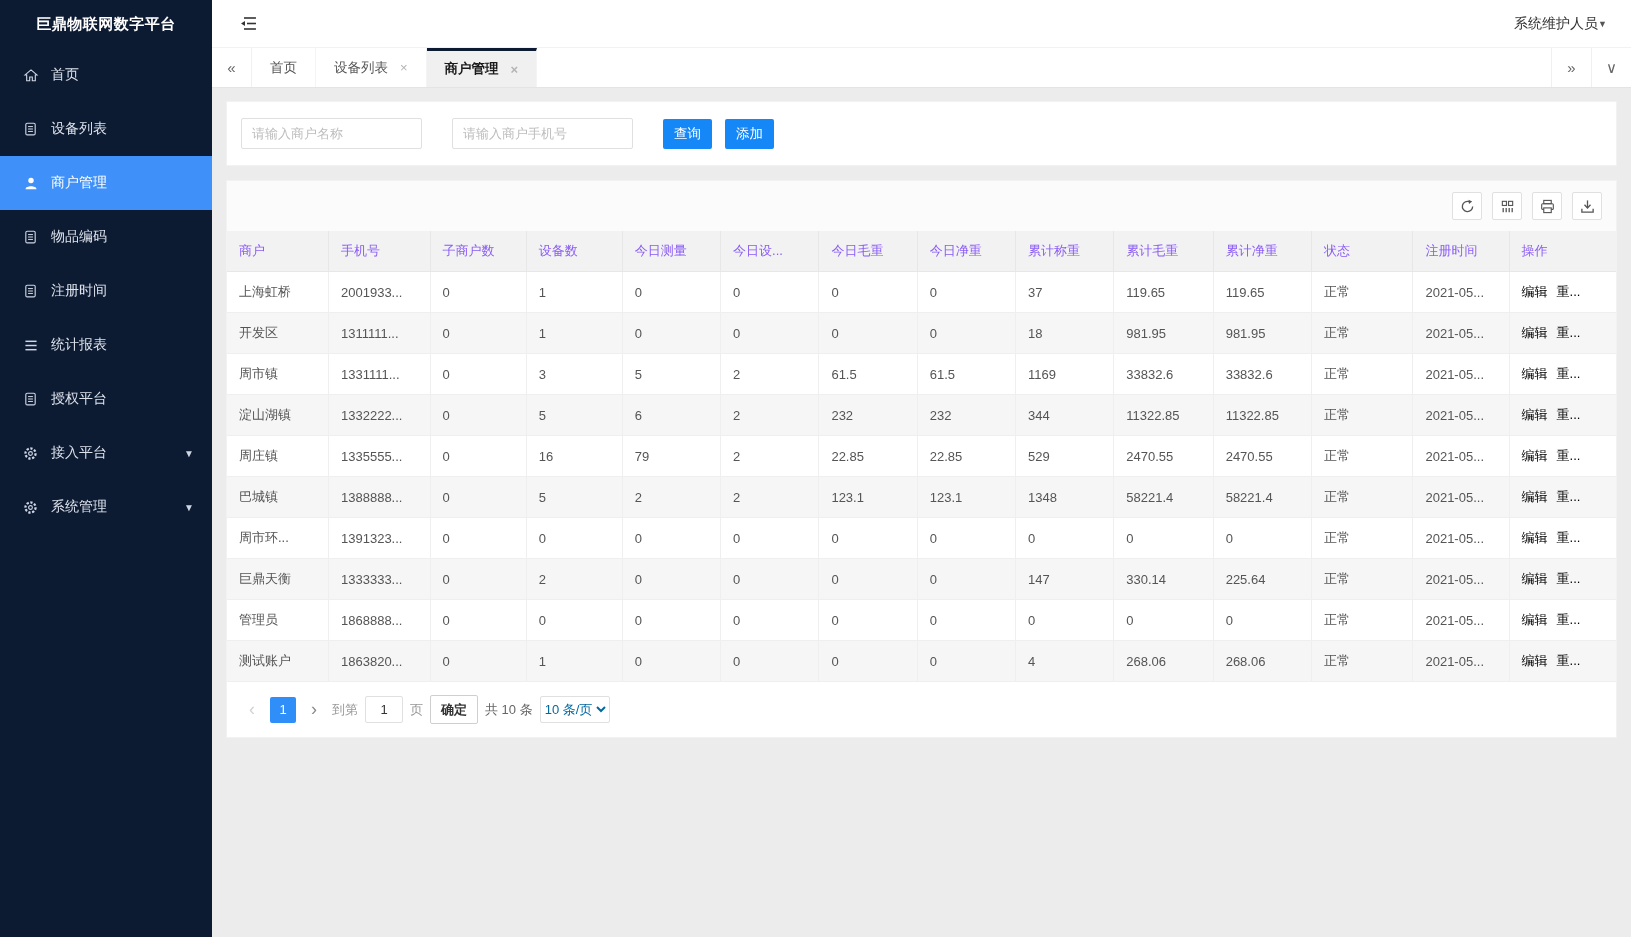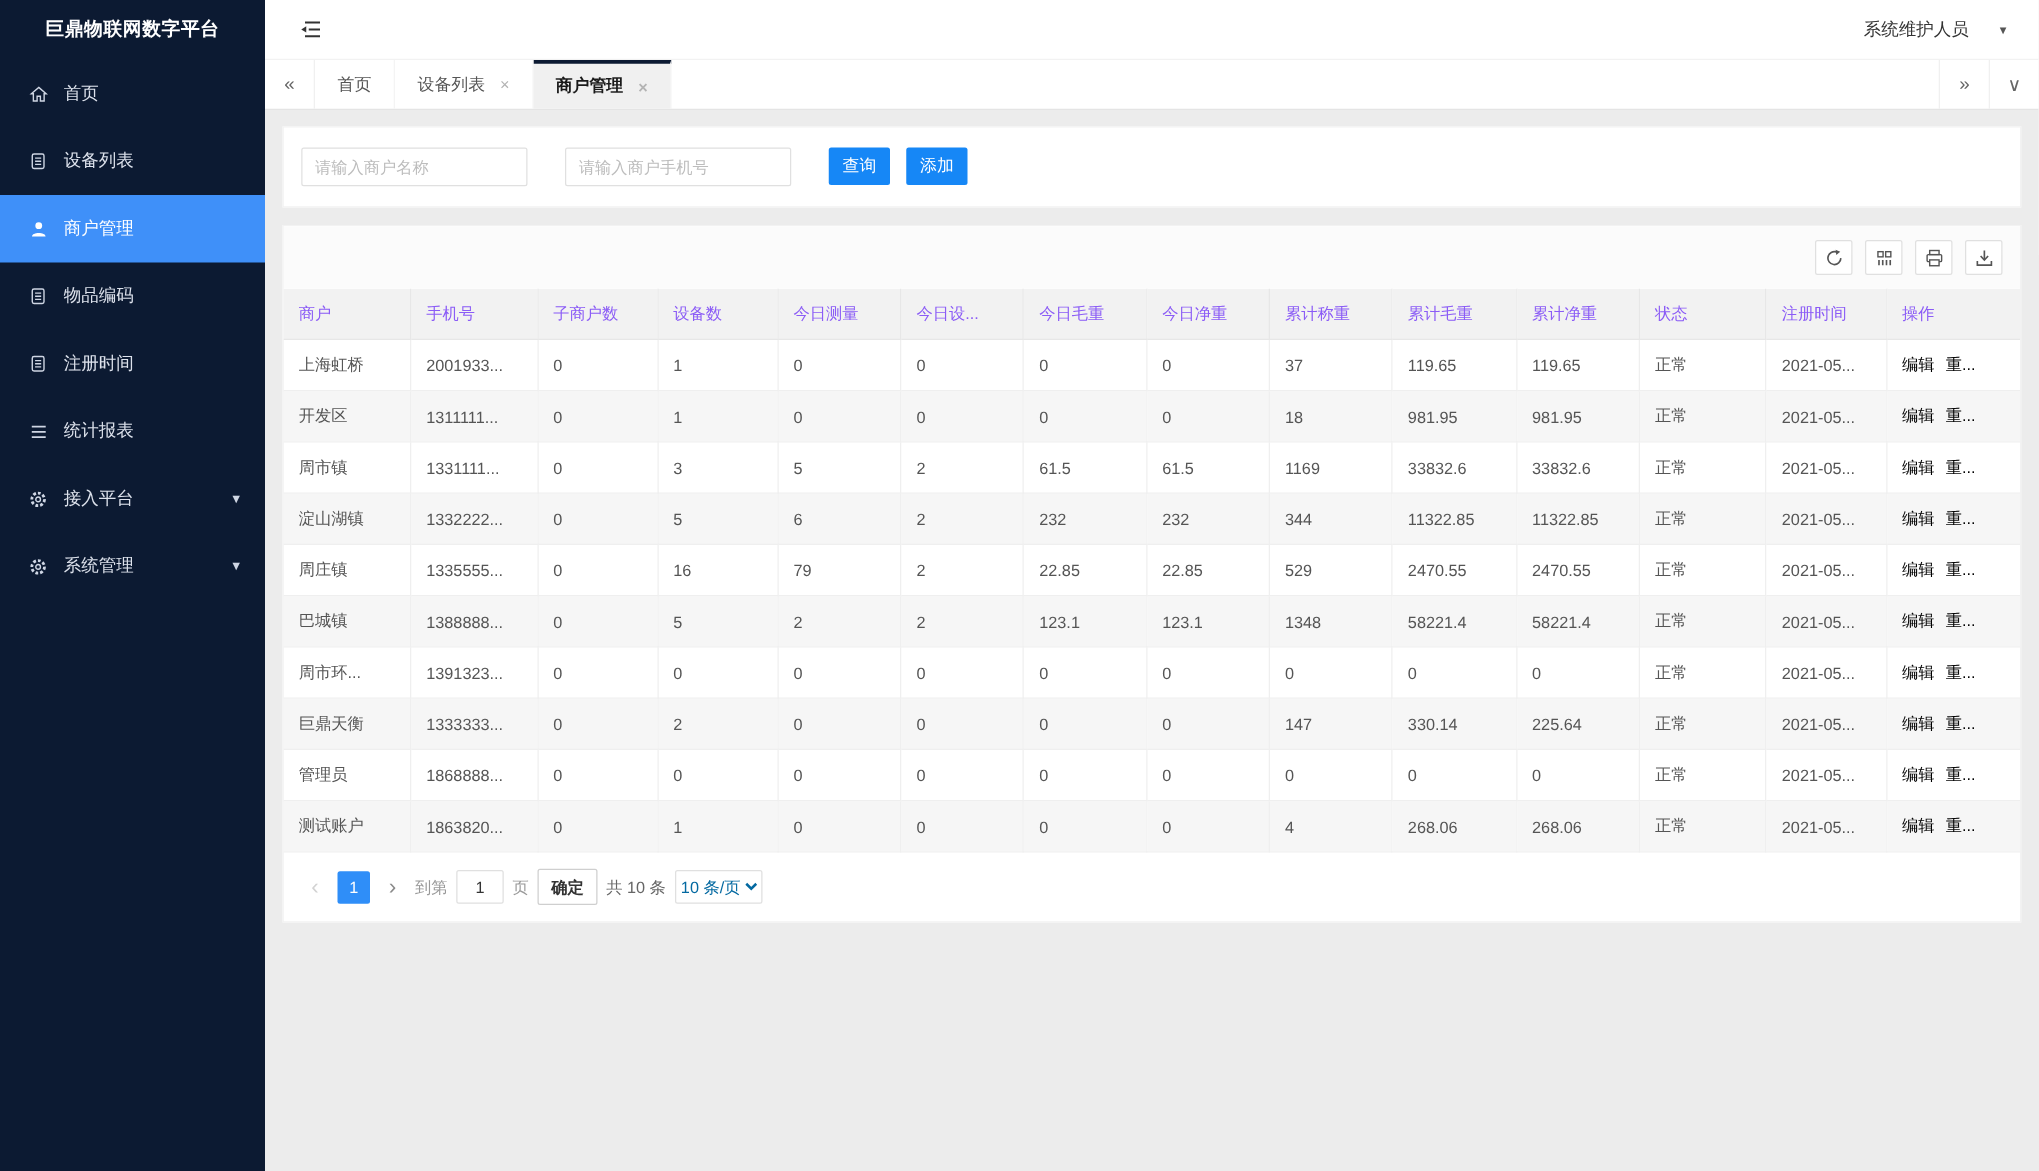--- a/index.html
+++ b/index.html
@@ -17,39 +17,39 @@
     align-items:center; justify-content:center; color:#cfd6e4; }
   .nav-item.active { background:#3f90f9; color:#fff; }
   .nav-item.active .ni-icon { color:#fff; }
   .nav-item .arrow { margin-left:auto; font-size:10px; color:#cfd6e4; }
 
   
   .main { flex:1; display:flex; flex-direction:column; height:100%; }
   .topbar { height:48px; background:#fff; display:flex; align-items:center;
     justify-content:space-between; padding:0 24px 0 28px; border-bottom:1px solid #f2f2f2; }
   .collapse-btn { cursor:pointer; color:#333; display:inline-flex; }
-  .user { font-size:14px; color:#333; cursor:pointer; display:flex; align-items:center; gap:23px; }
+  .user { font-size:14px; color:#333; cursor:pointer; display:flex; align-items:center; gap:0; }
   .user .caret { font-size:9px; color:#555; }
 
   .tabbar { height:40px; background:#fff; display:flex; align-items:stretch;
     border-bottom:1px solid #e4e4e4; }
   .tab-arrow { width:40px; display:flex; align-items:center; justify-content:center;
     color:#666; font-size:15px; cursor:pointer; }
   .tab-arrow.left { border-right:1px solid #f0f0f0; }
   .tab-arrow.rt { border-left:1px solid #f0f0f0; }
   #tabs { display:flex; }
   .tab { display:flex; align-items:center; padding:0 18px; font-size:13.5px; color:#555;
     cursor:pointer; border-right:1px solid #f4f4f4; position:relative; }
   .tab .tab-close { margin-left:12px; color:#b3b3b3; font-size:13px; }
   .tab.active { background:#f0f0f0; color:#1a1a1a; font-weight:bold; border-top:3px solid #0c1a32; }
 
   
   .content { flex:1; background:#ececec; padding:13px 14px; overflow:hidden; }
   .card { background:#fff; border:1px solid #f2f2f2; }
-  .search-card { padding:16px 14px; display:flex; align-items:flex-start; }
+  .search-card { padding:16px 14px; display:flex; align-items:flex-end; }
   .search-card input { width:181px; height:31px; border:1px solid #e0e0e0; border-radius:2px;
     padding:0 10px; font-size:13px; color:#333; margin-right:30px; outline:none;
     font-family:inherit; }
   .search-card input::placeholder { color:#bdbdbd; }
   .btn { height:30px; padding:0 11px; background:#1687f6; color:#fff; border:none;
     border-radius:2px; font-size:13.5px; cursor:pointer; margin-right:13px;
     font-family:inherit; }
 
   .table-card { margin-top:14px; }
   .table-toolbar { height:50px; background:#fbfbfb; display:flex; align-items:center;
@@ -153,20 +153,33 @@
           <span class="ni-icon">
             <svg width="16" height="13" viewBox="0 0 16 14">
               <g stroke="currentColor" stroke-width="1.6">
                 <line x1="2" y1="2.5" x2="14" y2="2.5"></line>
                 <line x1="2" y1="7" x2="14" y2="7"></line>
                 <line x1="2" y1="11.5" x2="14" y2="11.5"></line>
               </g>
             </svg>
           </span>
           <span>统计报表</span>
+        </div>
+        <div class="nav-item">
+          <span class="ni-icon">
+            <svg width="15" height="16" viewBox="0 0 16 16">
+              <rect x="3" y="1.8" width="10" height="12.4" rx="1.5" fill="none" stroke="currentColor" stroke-width="1.2"></rect>
+              <g stroke="currentColor" stroke-width="1.1">
+                <line x1="5.4" y1="5.4" x2="10.6" y2="5.4"></line>
+                <line x1="5.4" y1="8" x2="10.6" y2="8"></line>
+                <line x1="5.4" y1="10.6" x2="10.6" y2="10.6"></line>
+              </g>
+            </svg>
+          </span>
+          <span>授权平台</span>
         </div>
         <div class="nav-item">
           <span class="ni-icon">
             <svg width="15" height="15" viewBox="0 0 16 16">
               <circle cx="8" cy="8" r="5.4" fill="none" stroke="currentColor" stroke-width="2.4" stroke-dasharray="2.4 1.7"></circle>
               <circle cx="8" cy="8" r="2" fill="none" stroke="currentColor" stroke-width="1.2"></circle>
             </svg>
           </span>
           <span>接入平台</span>
           <span class="arrow">▼</span>

